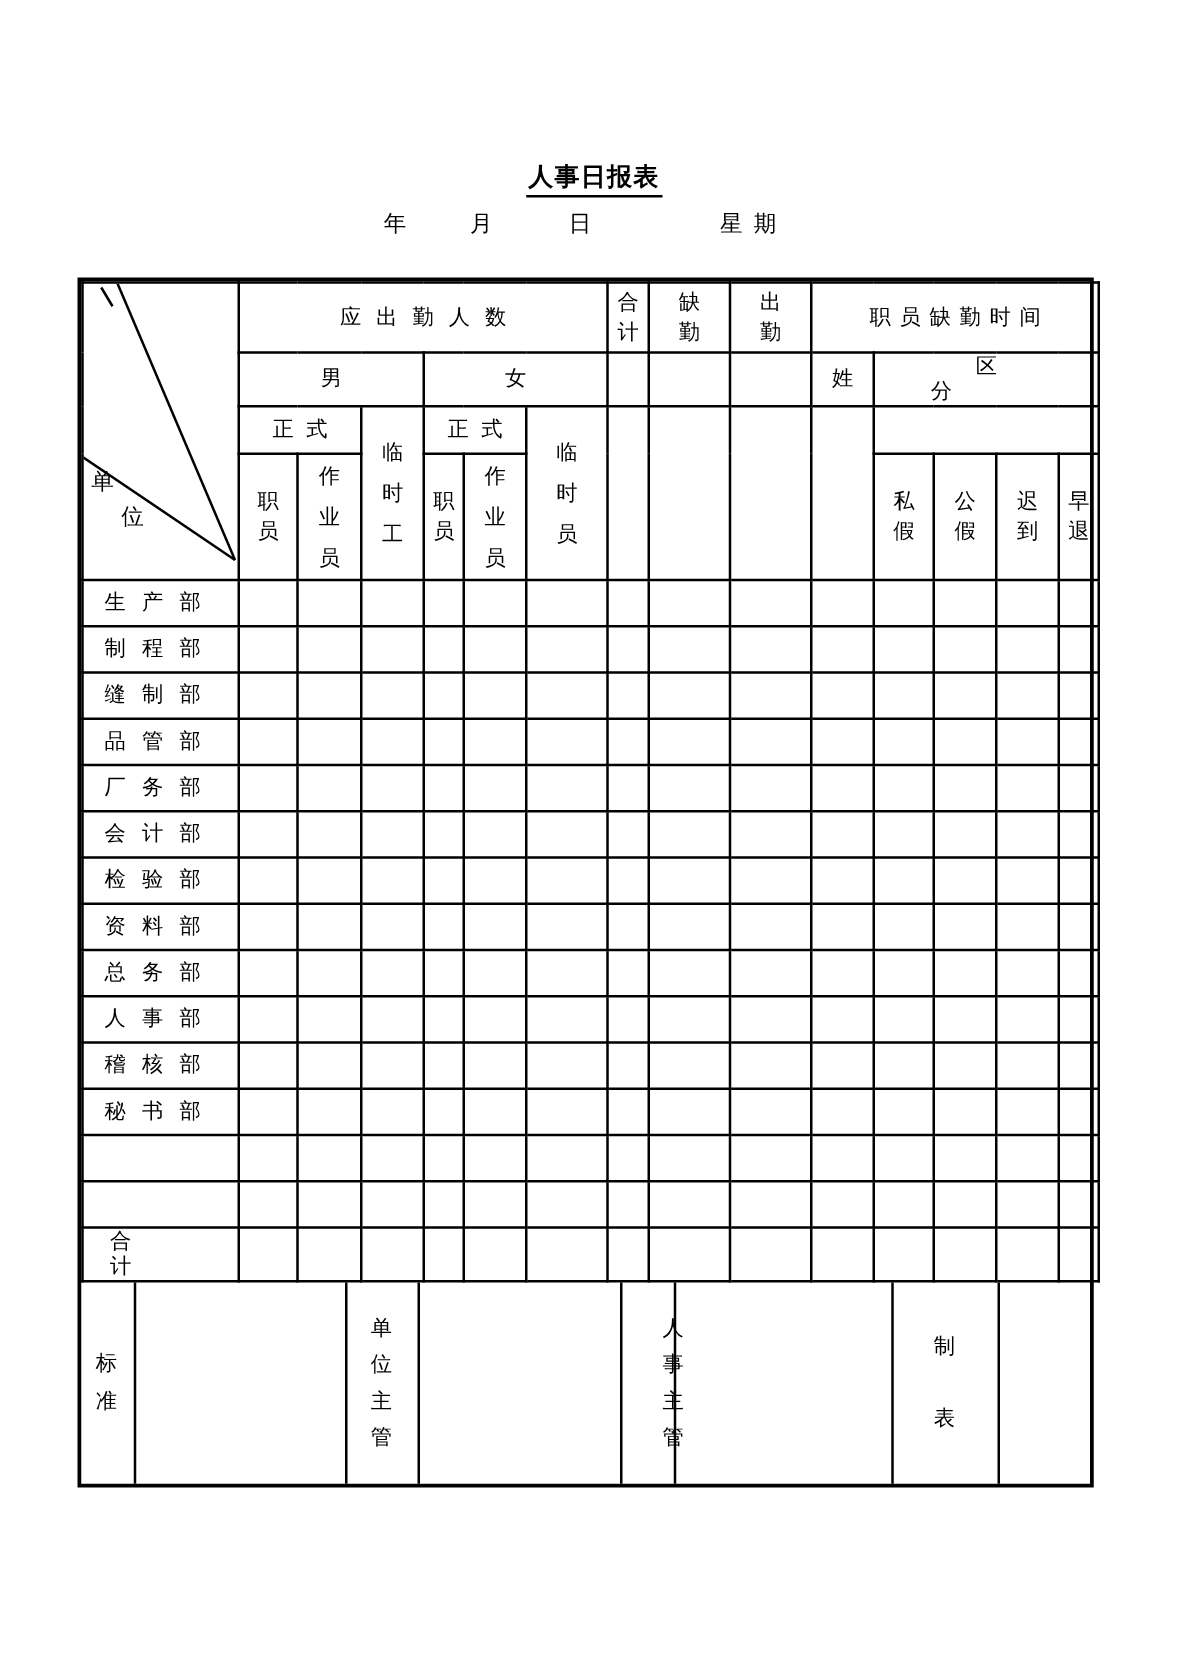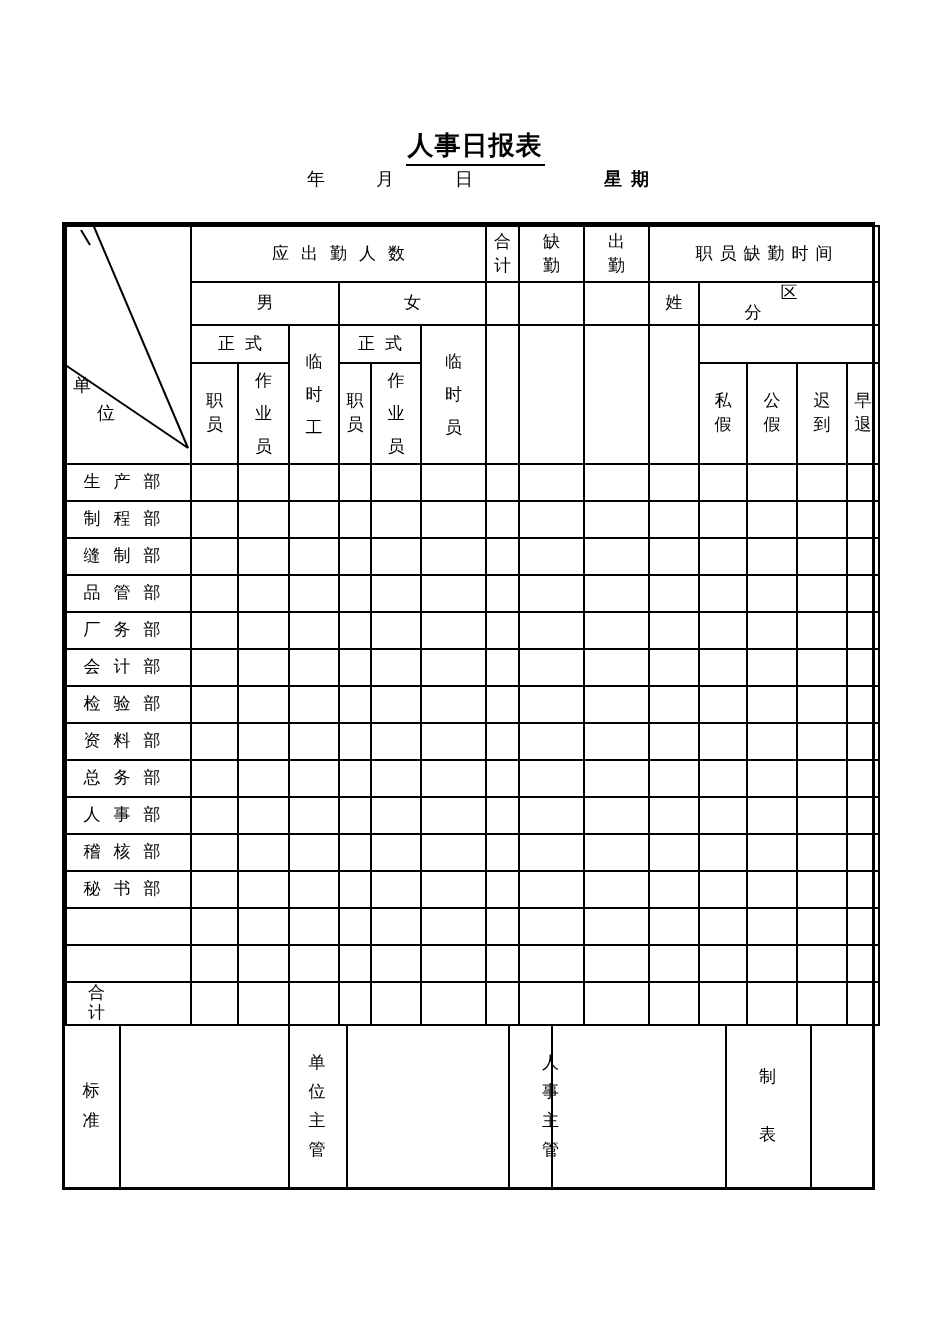--- a/index.html
+++ b/index.html
@@ -4,28 +4,28 @@
 <style>
   * { margin:0; padding:0; box-sizing:border-box; }
   html,body { background:#ffffff; }
   body {
     width:950px; height:1343px; position:relative;
     font-family:"Liberation Serif","DejaVu Serif",serif;
     color:#000;
   }
   .title-wrap { position:absolute; top:128px; left:0; width:100%; text-align:center; }
   .title {
-    display:inline-block; font-size:26px; font-weight:bold;
+    display:inline-block; font-size:20px; font-weight:bold;
     letter-spacing:1px; border-bottom:2.5px solid #000; padding:0 2px 1px 2px;
   }
   .dateline span { position:absolute; top:167px; font-size:18px; }
   .d-year  { left:307px; }
   .d-month { left:376px; }
   .d-day   { left:455px; }
-  .d-week  { left:604px; letter-spacing:9px;font-weight:bold; }
+  .d-week  { left:576px; letter-spacing:9px; }
 
   .form {
     position:absolute; left:62px; top:222px; width:813px; height:968px;
     border:3px solid #000; display:flex; flex-direction:column;
   }
   table.grid {
     border-collapse:collapse; table-layout:fixed;
     width:100%; height:748px; flex:none;
   }
   table.grid td {
@@ -55,21 +55,21 @@
   .cc1 { left:6px;  top:148px; }
   .cc2 { left:30px; top:176px; }
 
   
   .footer { flex:1; display:flex; }
   .fcell {
     border-left:2px solid #000;
     display:flex; align-items:center; justify-content:center;
   }
   .fcell:first-child { border-left:none; }
-  .f1 { width:54px; }  .f2 { width:169px; } .f3 { width:58px; } .f4 { width:162px; }
+  .f1 { width:42px; }  .f2 { width:169px; } .f3 { width:58px; } .f4 { width:162px; }
   .f5 { width:43px;padding-left:40px; }  .f6 { width:174px; } .f7 { width:85px; } .f8 { flex:1; }
   .fv  { display:inline-block; width:19px; word-break:break-all; font-size:17px; line-height:30px; }
   .fv4 { line-height:29px; }
   .fvz { line-height:58px; }
 </style>
 </head>
 <body>
 
 <div class="title-wrap">
   <span class="title">人事日报表</span>

